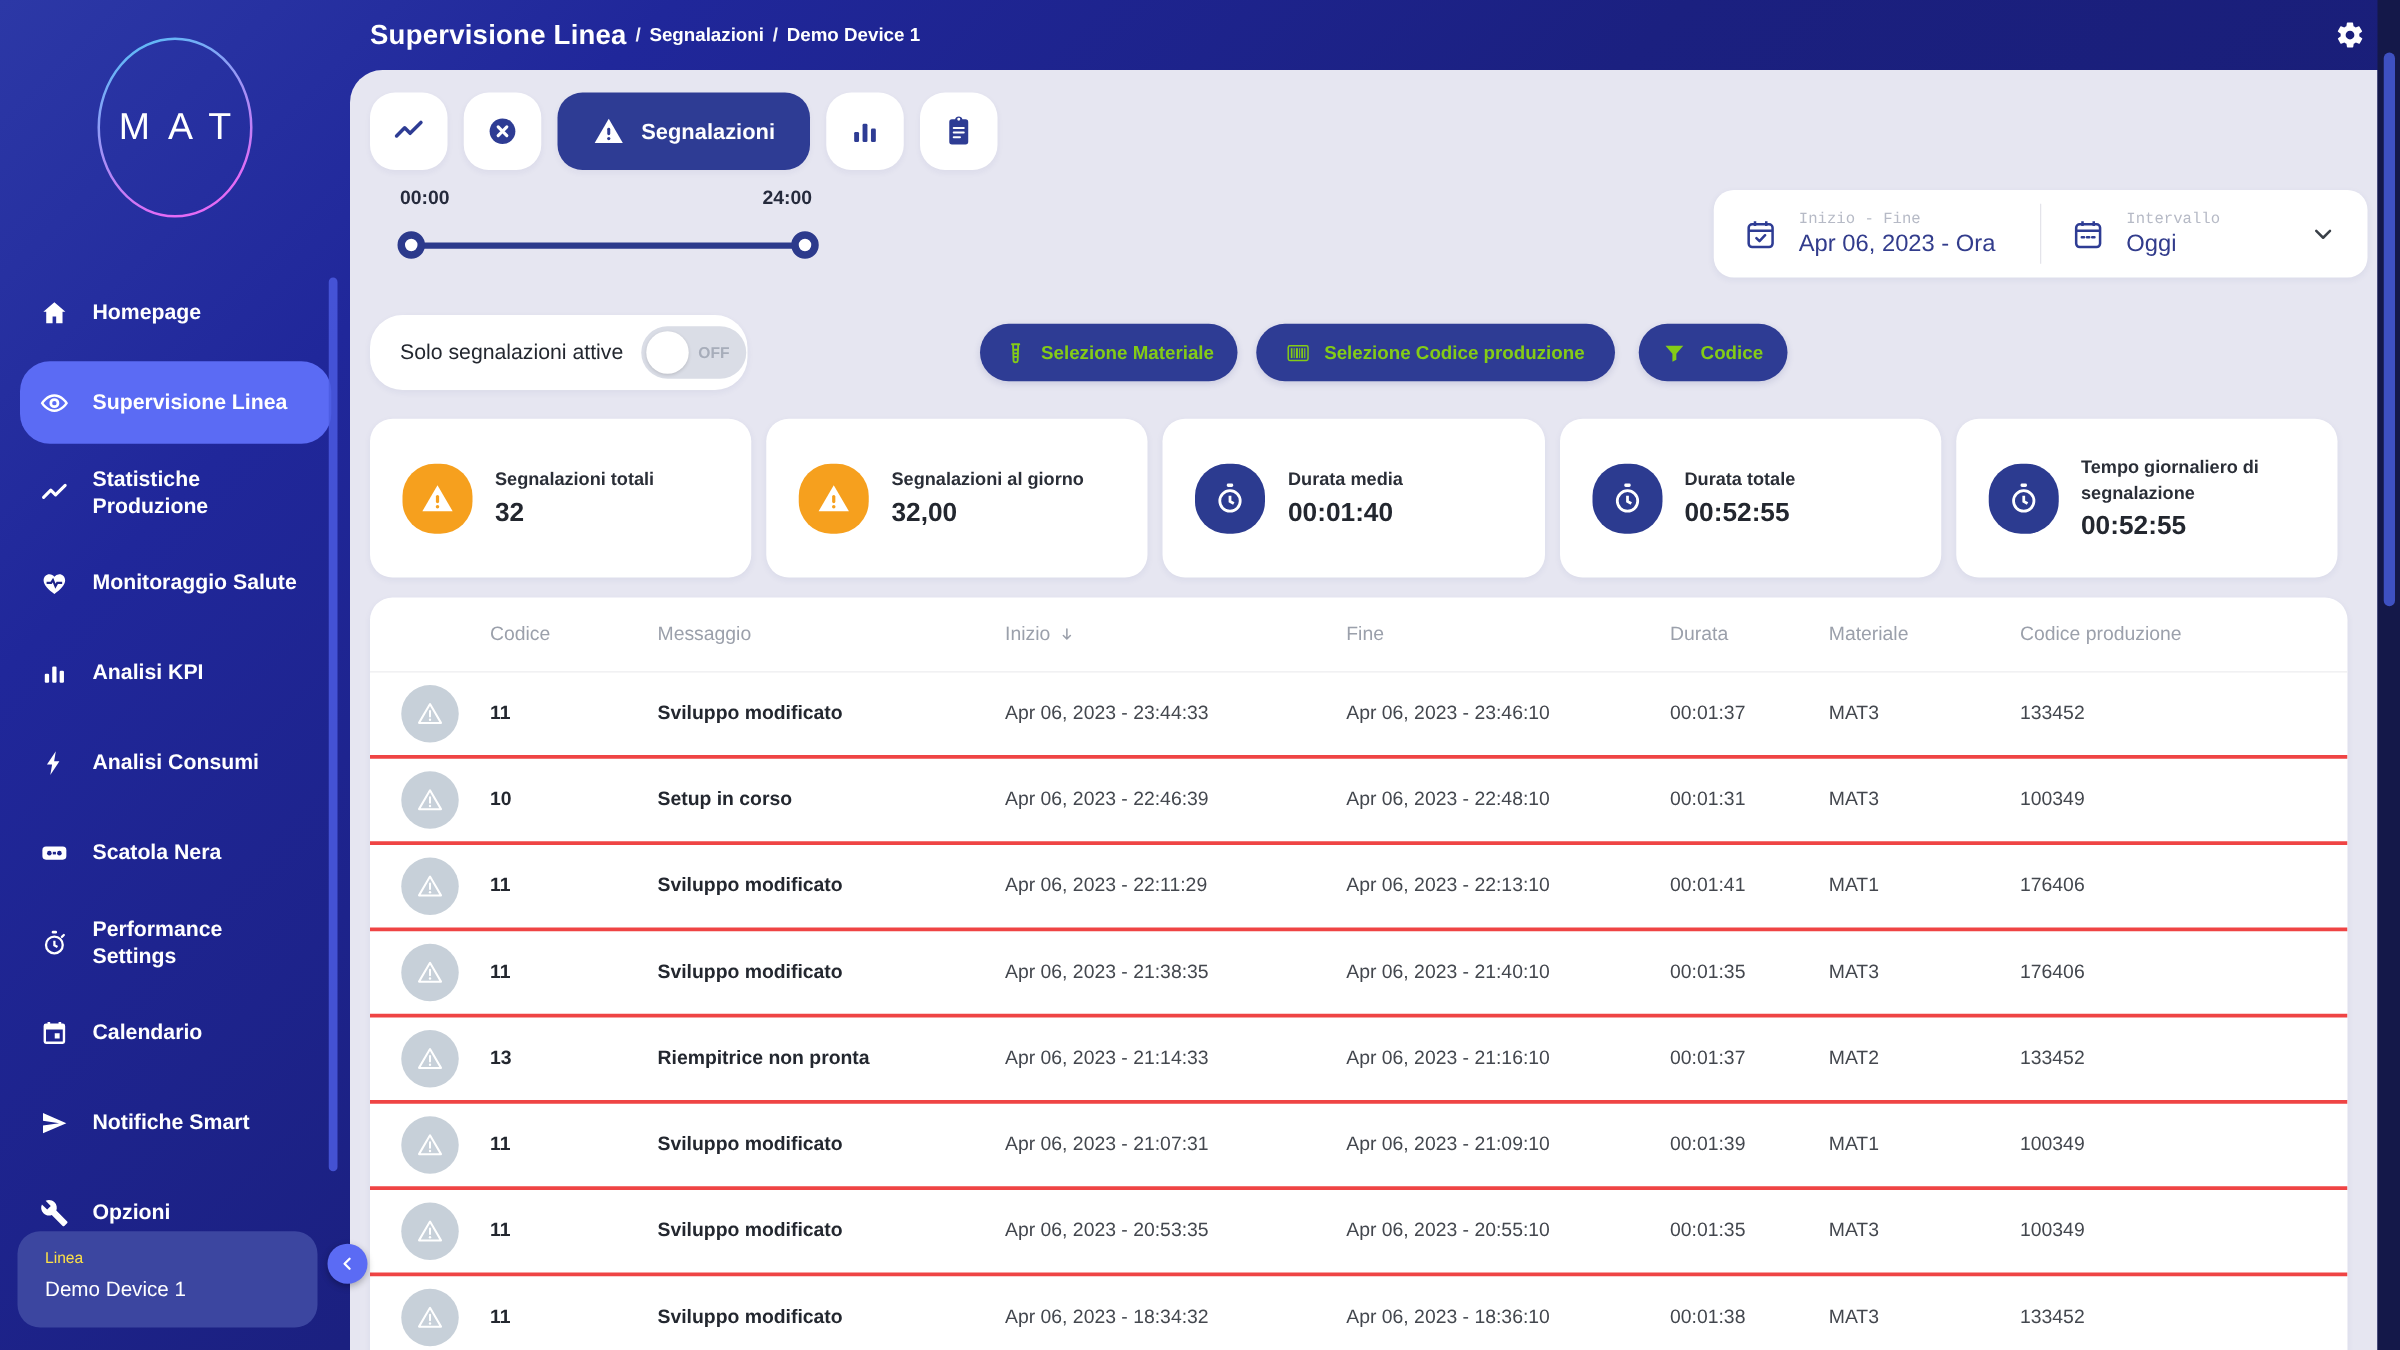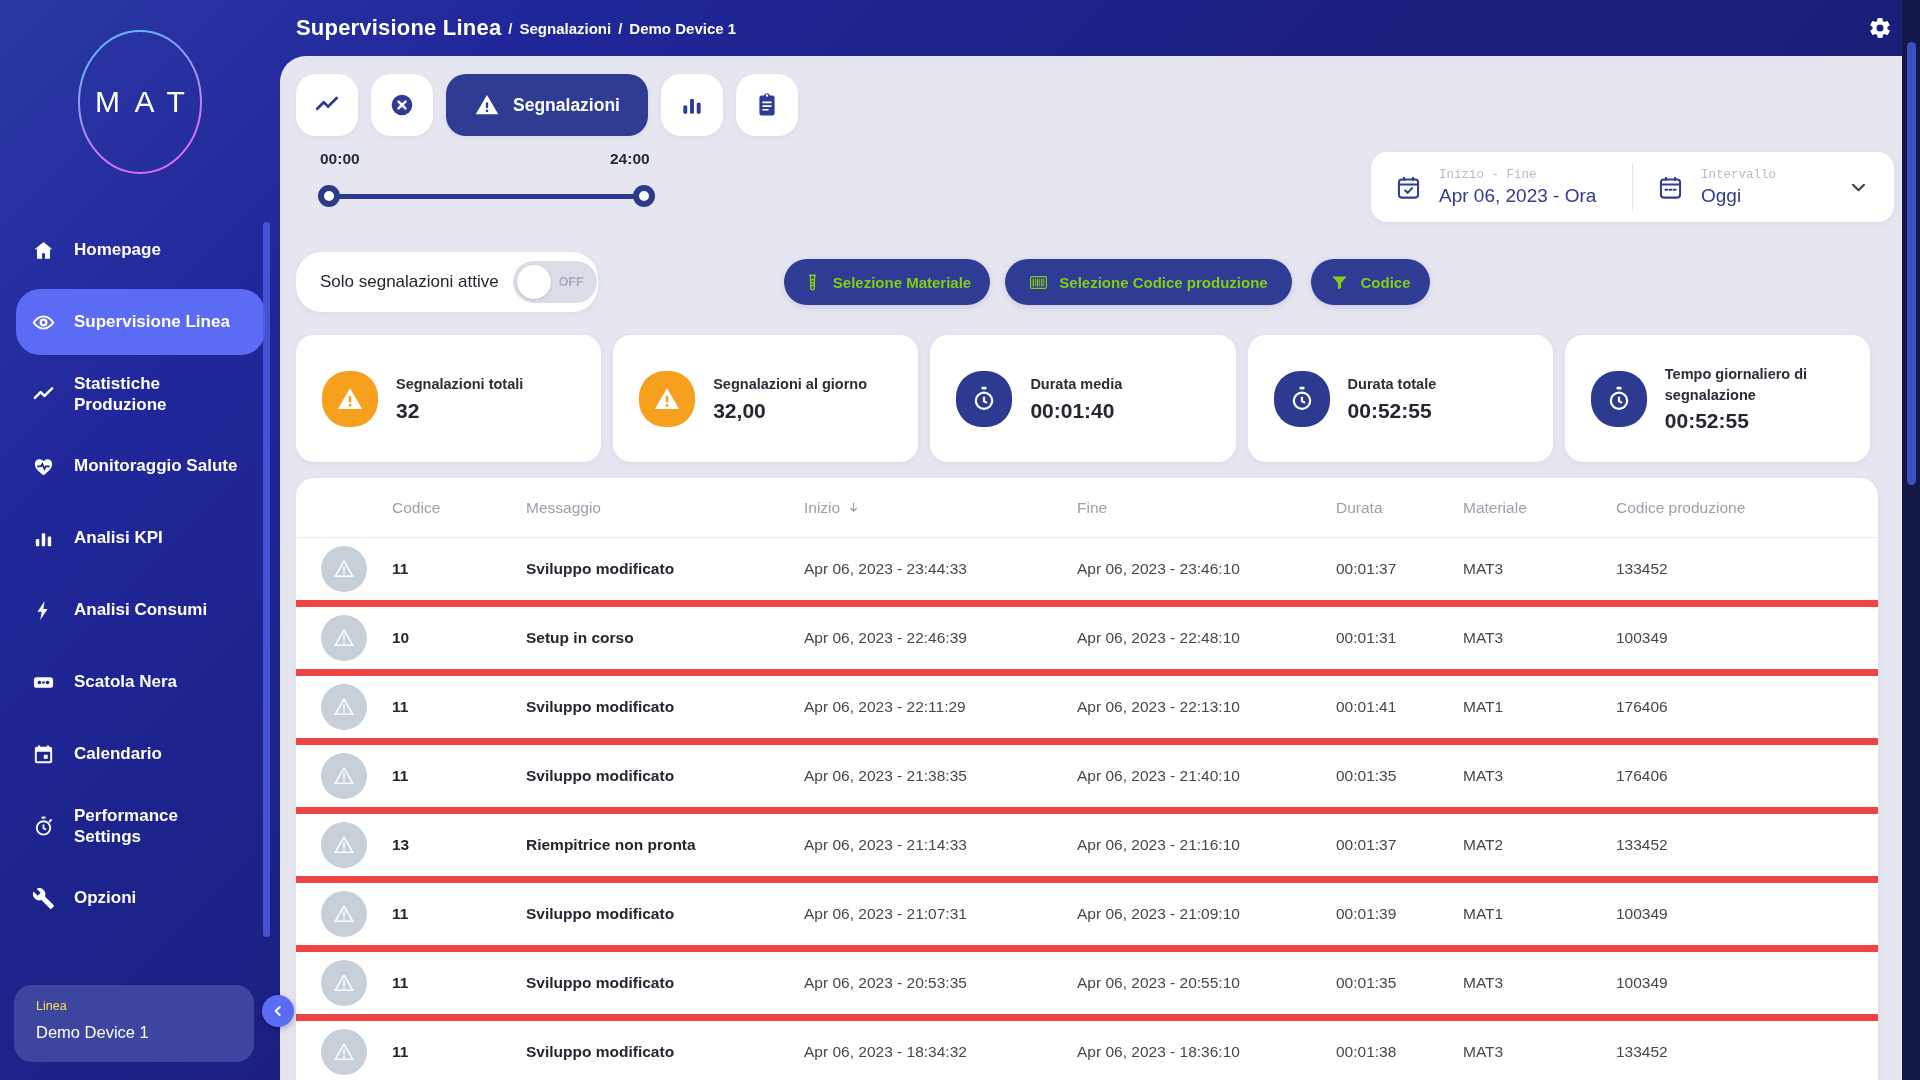--- a/index.html
+++ b/index.html
@@ -107,21 +107,21 @@
   .kpi-label{font-size:14.5px;font-weight:700;color:#2a2e37;line-height:1.45;}
   .kpi-value{font-size:21px;font-weight:800;color:#23272f;margin-top:3px;}
 
   
   .tablecard{position:absolute;left:16px;top:422px;width:1582px;height:700px;background:#fff;border-radius:18px 18px 0 0;overflow:hidden;
              box-shadow:0 2px 6px rgba(40,45,120,.06);}
   .thead,.trow{display:grid;grid-template-columns:96px 134px 278px 273px 259px 127px 153px 1fr;align-items:center;}
   .thead{height:60px;border-bottom:1px solid #ededf0;}
   .th{font-size:15.5px;color:var(--gray);display:flex;align-items:center;gap:6px;}
   .th svg{width:15px;height:15px;}
-  .trow{height:69px;border-bottom:7px solid #ef4444;cursor:pointer;}
+  .trow{height:69px;border-bottom:3px solid #ef4444;cursor:pointer;}
   .cell{font-size:15.5px;color:var(--cell);}
   .cell.bold{font-weight:700;color:#23272f;}
   .icon-cell{display:flex;justify-content:center;}
   .row-icon{width:46px;height:46px;border-radius:50%;background:#c7d0d9;display:flex;align-items:center;justify-content:center;}
   .row-icon svg{width:24px;height:24px;}
 
   
   .vscroll{position:absolute;right:0;top:0;width:18px;height:1080px;background:#141849;}
   .vthumb{position:absolute;left:5px;top:42px;width:9px;height:443px;border-radius:5px;background:#3e50c1;cursor:grab;}
 </style>
@@ -223,40 +223,48 @@
               <circle cx="16.2" cy="12" r="1.9" fill="#1d2488"></circle>
               <rect x="10.7" y="10.9" width="2.6" height="2.2" fill="#1d2488"></rect>
             </svg>
           </span>
     <span class="nav-label">Scatola Nera</span>
   </div>
 
   <div class="nav-item">
     <span class="nav-ico">
             <svg viewBox="0 0 24 24">
-              <path fill="currentColor" d="M19 4h-1.3V2.7h-2.2V4H8.5V2.7H6.3V4H5a2 2 0 0 0-2 2v13a2 2 0 0 0 2 2h14a2 2 0 0 0 2-2V6a2 2 0 0 0-2-2zm0 15H5V9h14zm-2.6-2.6h-4.1V12.2h4.1z"></path>
-            </svg>
-          </span>
-    <span class="nav-label">Calendario</span>
-  </div>
-
-  <div class="nav-item">
-    <span class="nav-ico">
-            <svg viewBox="0 0 24 24">
               <g fill="none" stroke="currentColor" stroke-width="1.9">
                 <circle cx="12" cy="13.5" r="7"></circle>
                 <path d="M12 10v3.8l2.6 1.5"></path>
               </g>
               <rect x="9.8" y="1.6" width="4.4" height="2.3" rx="1" fill="currentColor"></rect>
               <path d="m18.3 6.8 1.6-1.6" stroke="currentColor" stroke-width="1.9" stroke-linecap="round"></path>
             </svg>
           </span>
     <span class="nav-label">Performance Settings</span>
   </div>
 
+  <div class="nav-item">
+    <span class="nav-ico">
+            <svg viewBox="0 0 24 24">
+              <path fill="currentColor" d="M19 4h-1.3V2.7h-2.2V4H8.5V2.7H6.3V4H5a2 2 0 0 0-2 2v13a2 2 0 0 0 2 2h14a2 2 0 0 0 2-2V6a2 2 0 0 0-2-2zm0 15H5V9h14zm-2.6-2.6h-4.1V12.2h4.1z"></path>
+            </svg>
+          </span>
+    <span class="nav-label">Calendario</span>
+  </div>
+
+  <div class="nav-item">
+    <span class="nav-ico">
+            <svg viewBox="0 0 24 24">
+              <path fill="currentColor" d="M2.5 20.5 22 12 2.5 3.5l-.01 6.6L16 12 2.49 13.9z"></path>
+            </svg>
+          </span>
+    <span class="nav-label">Notifiche Smart</span>
+  </div>
 
   <div class="nav-item">
     <span class="nav-ico">
             <svg viewBox="0 0 24 24">
               <path fill="currentColor" d="M22.7 19l-9.1-9.1c.9-2.3.4-5-1.5-6.9-2-2-5-2.4-7.4-1.3L9 6 6 9 1.6 4.7C.4 7.1.9 10.1 2.9 12.1c1.9 1.9 4.6 2.4 6.9 1.5l9.1 9.1c.4.4 1 .4 1.4 0l2.3-2.3c.5-.4.5-1 .1-1.4z"></path>
             </svg>
           </span>
     <span class="nav-label">Opzioni</span>
   </div>
 </div>

